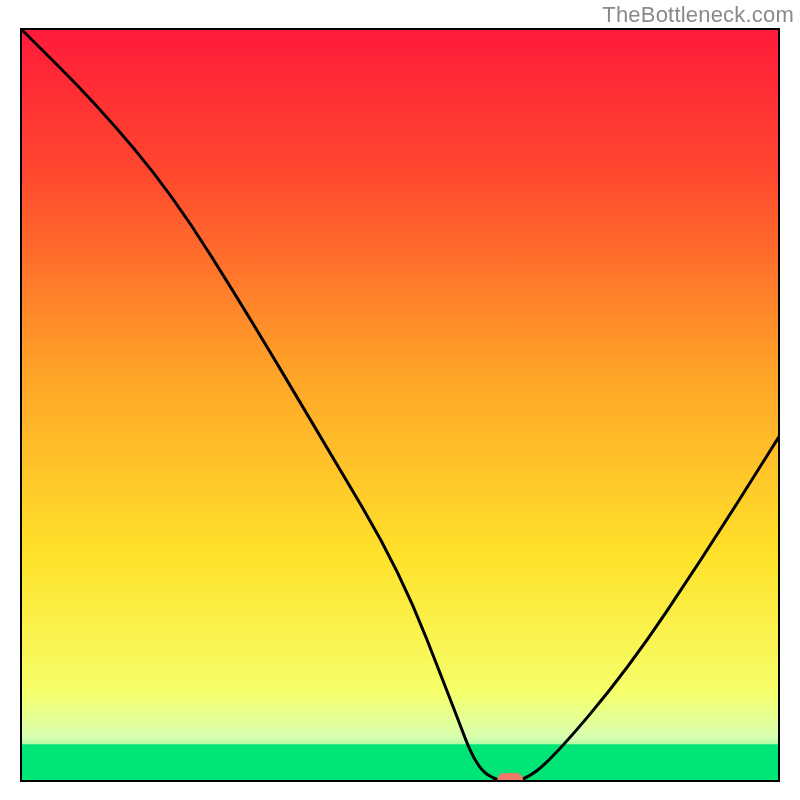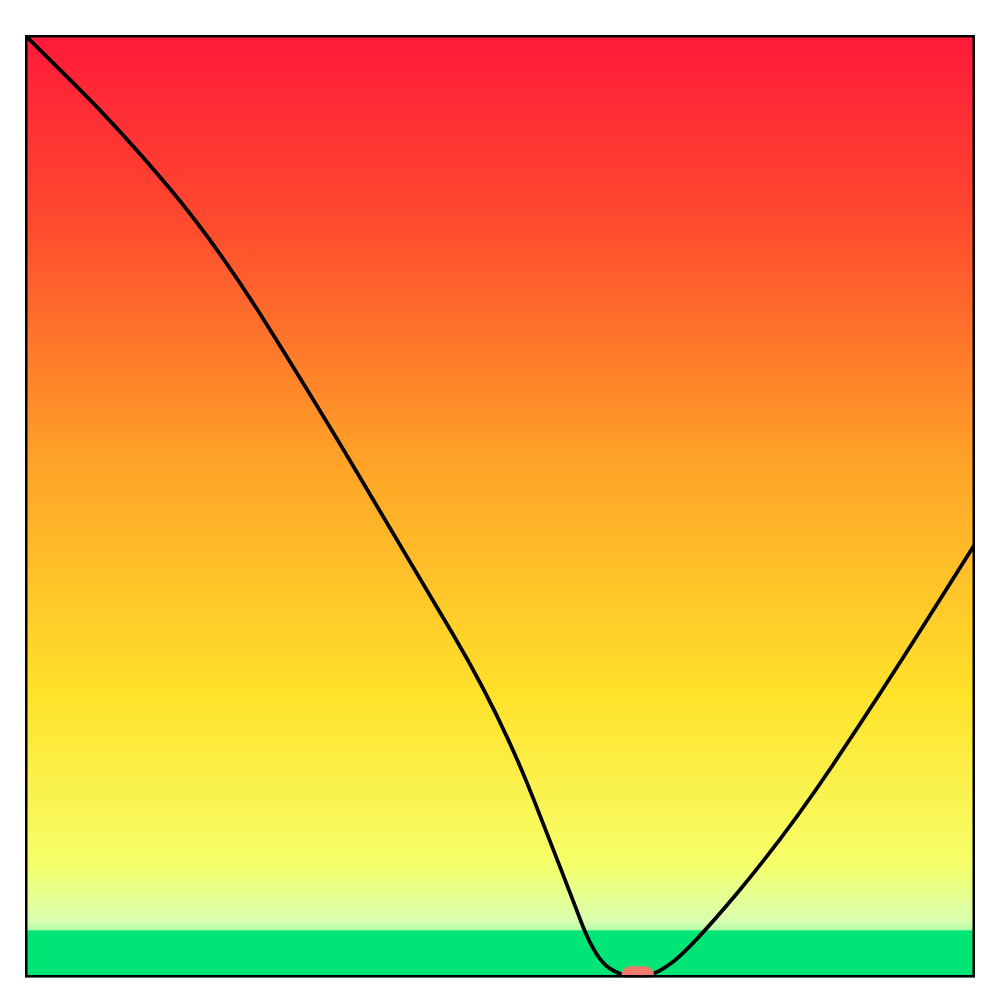--- a/index.html
+++ b/index.html
@@ -27,20 +27,21 @@
   svg {
     position: absolute;
     left: 0;
     top: 0;
   }
 </style>
 </head>
 <body>
 
 <div class="wrap">
+  <div class="source">TheBottleneck.com</div>
 
   <svg id="chart" width="800" height="800">
     <defs>
       <linearGradient id="bg-grad" x1="0" y1="0" x2="0" y2="1">
           <stop offset="0%" stop-color="#ff1a3a"></stop>
           <stop offset="20%" stop-color="#ff4a2e"></stop>
           <stop offset="45%" stop-color="#ffa228"></stop>
           <stop offset="70%" stop-color="#ffe22a"></stop>
           <stop offset="88%" stop-color="#f6ff6a"></stop>
           <stop offset="94%" stop-color="#d8ffb0"></stop>

